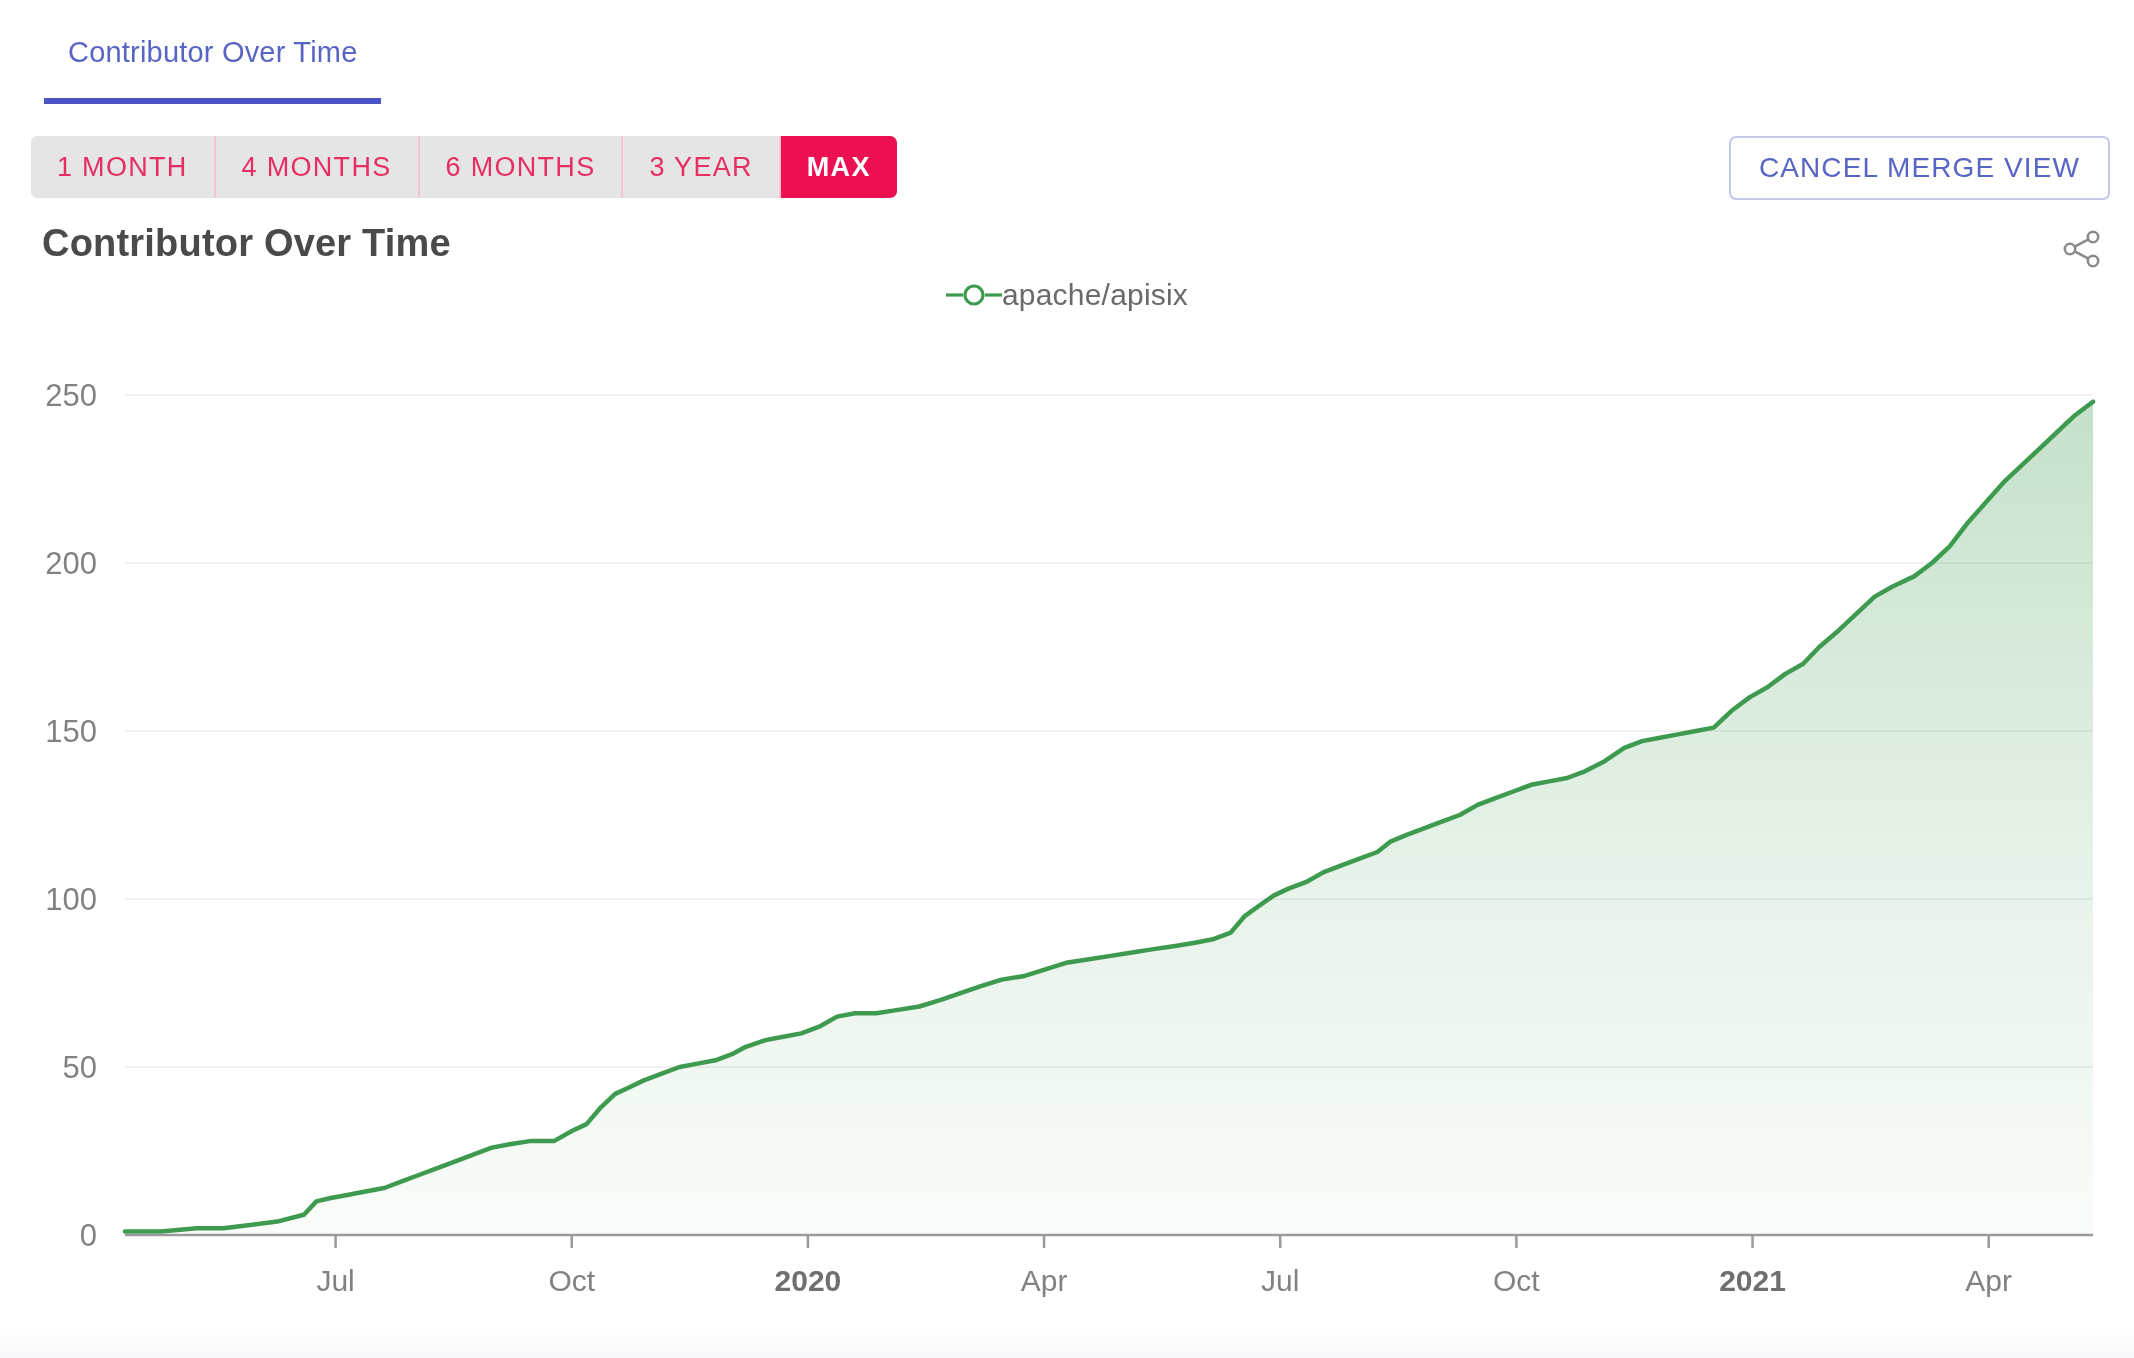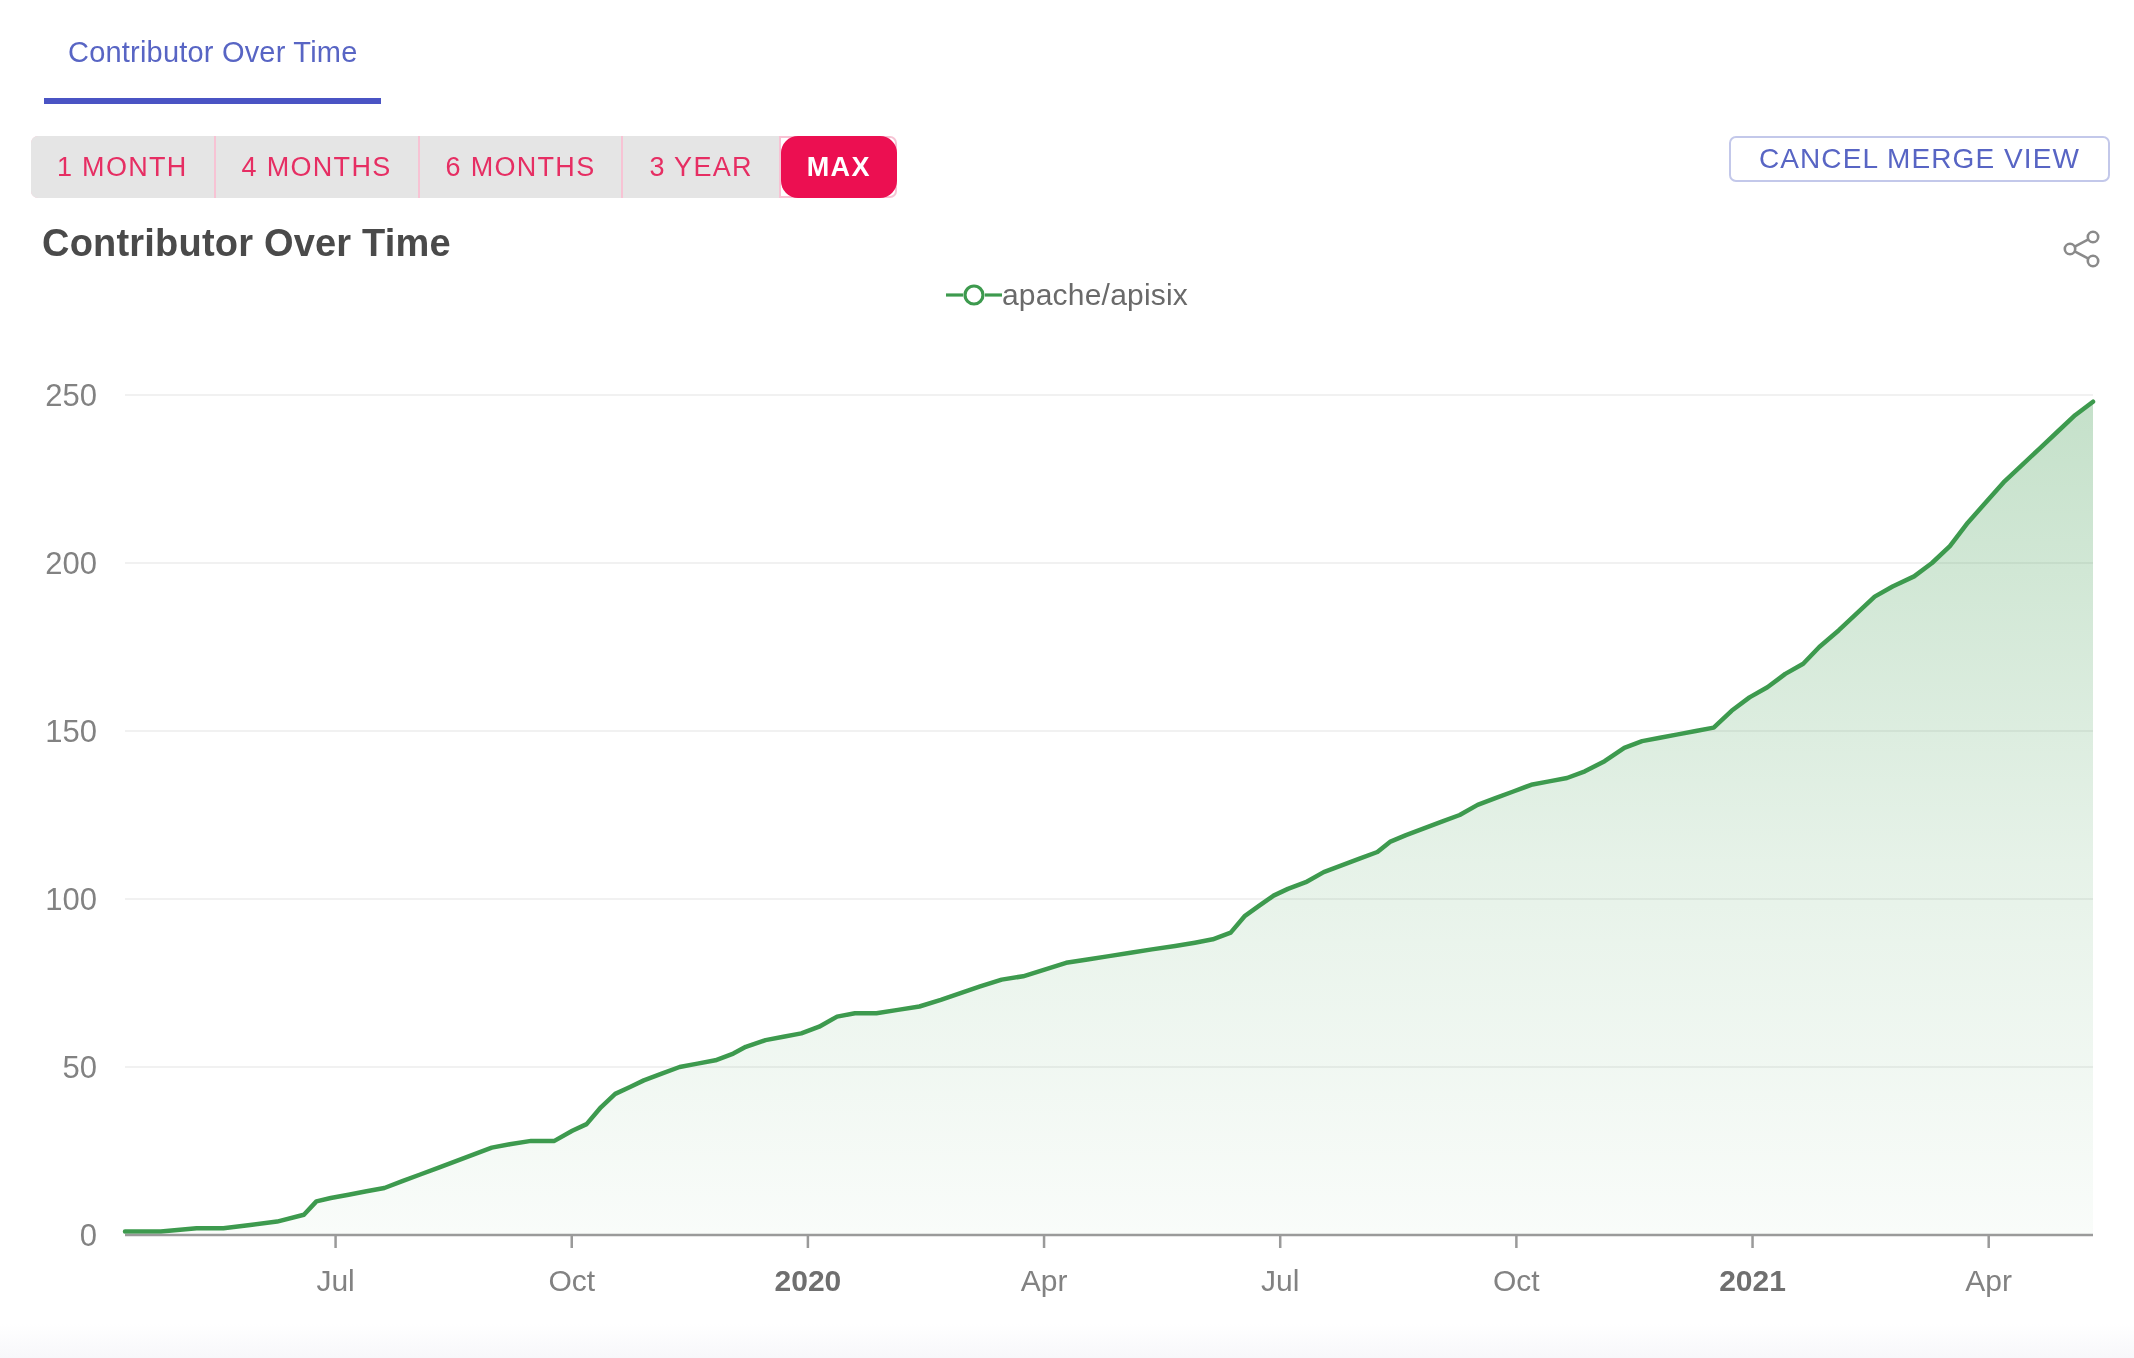--- a/index.html
+++ b/index.html
@@ -82,27 +82,26 @@
     border-right: 2px solid #f7c3d4;
     cursor: pointer;
     font-family: "Liberation Sans", sans-serif;
     height: 62px;
   }
   .rangebtn:last-child { border-right: none; }
   .rangebtn.selected {
     background: #ec0f51;
     color: #ffffff;
     font-weight: bold;
-    border-radius: 17px;
   }
 
   .cancelbtn {
     position: absolute;
     right: 24px; top: 0;
-    height: 46px;
+    height: 64px;
     display: flex;
     align-items: center;
     justify-content: center;
     padding: 0 28px;
     font-size: 28px;
     letter-spacing: 1.1px;
     color: #5865c4;
     background: #ffffff;
     border: 2px solid #c3c8ea;
     border-radius: 7px;

